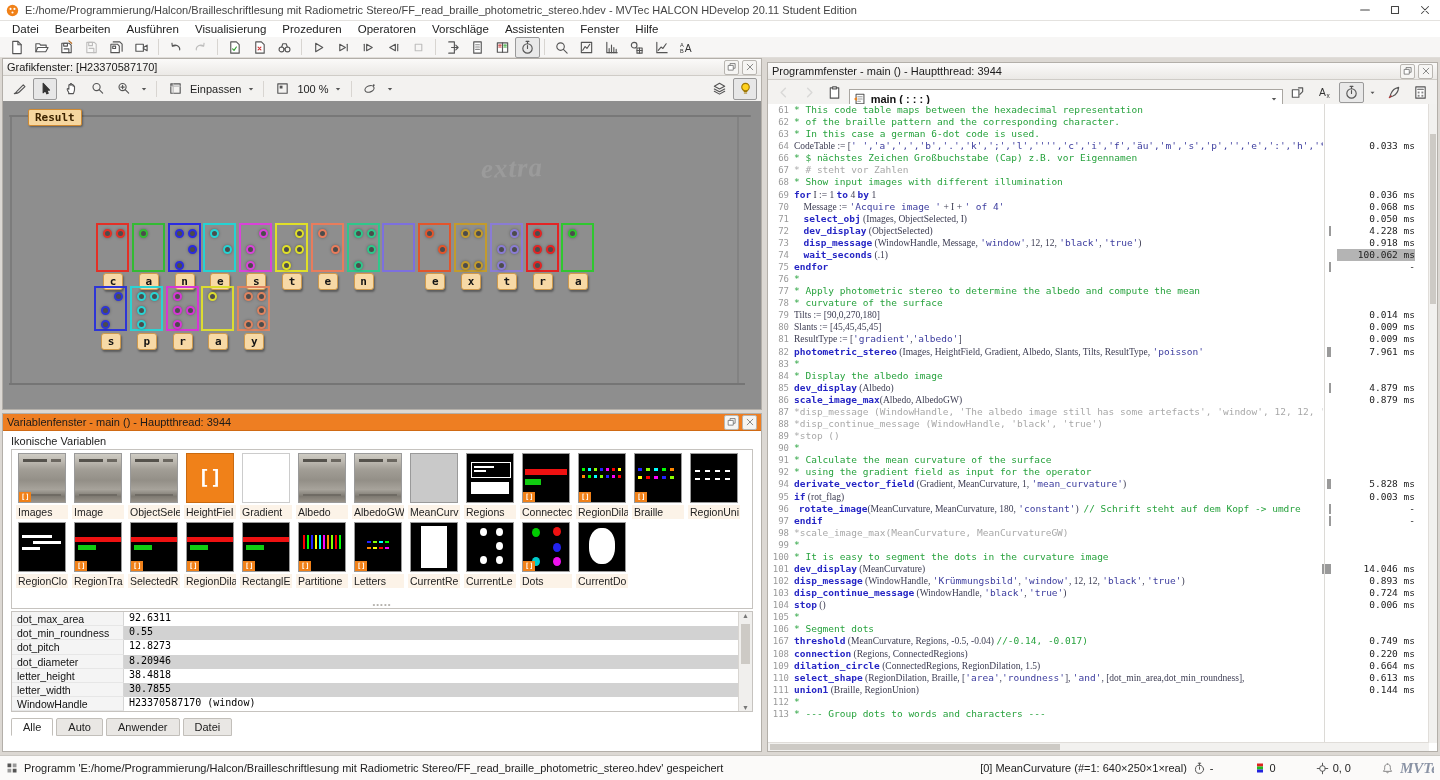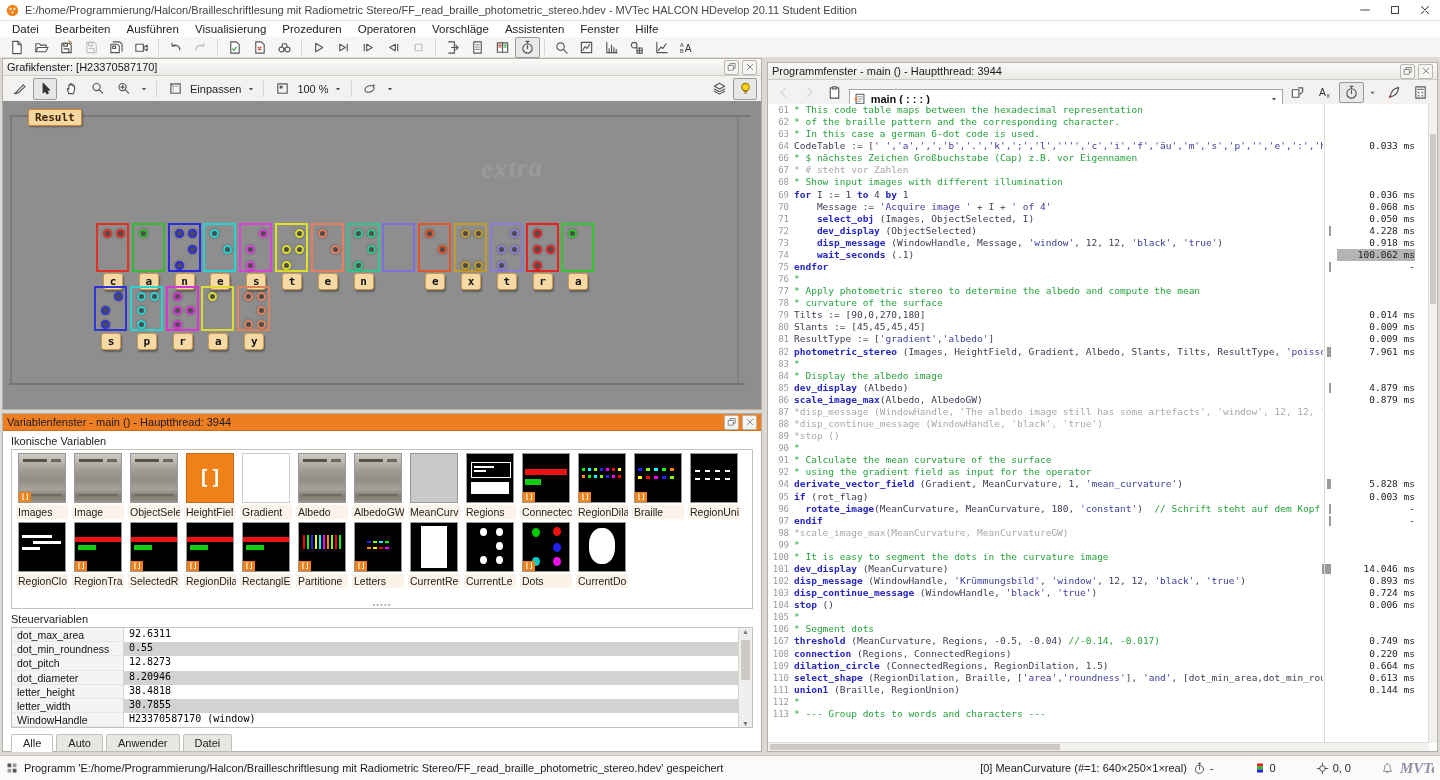--- a/index.html
+++ b/index.html
@@ -62,21 +62,21 @@
   #proc-combo .cbcaret{margin-left:auto;}
   .ptb-right{margin-left:auto;display:flex;align-items:center;gap:2px;}
   #code-area{position:absolute;left:0;top:41px;right:8px;bottom:8px;background:#fff;overflow:hidden;}
   .crow{position:relative;height:12.08px;font:9.5px/12.08px "DejaVu Sans Mono",monospace;white-space:pre;}
   .crow .ln{position:absolute;left:0;width:21px;text-align:right;color:#9a9a9a;font-size:9px;}
   .crow .ct{position:absolute;left:26px;right:106px;overflow:hidden;white-space:pre;}
   .crow .tm{position:absolute;right:14px;width:78px;text-align:right;color:#222;}
   .crow .tm.hl{background:#b4b4b4;}
   .crow .bar{position:absolute;right:98px;top:1px;height:10px;background:#9a9a9a;}
   .tcol{position:absolute;top:0;bottom:0;right:104px;border-left:1px solid #dcdad6;}
-  .c{color:#27a23d;} .g{color:#a8a8a8;} .k{color:#2525c4;font-weight:bold;} .s{color:#3c3c9e;} .p{color:#3c3c52;}
+  .c{color:#27a23d;} .g{color:#a8a8a8;} .k{color:#2525c4;font-weight:bold;} .s{color:#3c3c9e;} .p{color:#3c3c52;font-family:Liberation Serif, serif;}
   #code-vsb{position:absolute;right:0;top:41px;bottom:8px;width:8px;background:#f2f1ef;border-left:1px solid #e0ddd9;}
   #code-vsb .thm{position:absolute;left:1px;right:1px;top:30px;height:170px;background:#cdcac5;}
   #code-hsb{position:absolute;left:0;right:8px;bottom:0;height:8px;background:#f2f1ef;border-top:1px solid #e0ddd9;}
   #code-hsb .thm{position:absolute;top:1px;bottom:1px;left:2px;width:290px;background:#cdcac5;}
   #statusbar{position:absolute;left:0;top:755px;width:1440px;height:25px;background:#fbfaf9;border-top:1px solid #ccc9c4;display:flex;align-items:center;padding:0 6px;box-sizing:border-box;font-size:11px;color:#222;gap:6px;}
   .sspacer{flex:1;}
   .sitem{display:flex;align-items:center;gap:4px;}
   #mvtec-logo{font:italic bold 15px "Liberation Serif",serif;color:#8a93a5;width:34px;overflow:hidden;white-space:nowrap;}
   svg{display:block;}
 </style>
@@ -839,21 +839,20 @@
           <div class="tlabel">Dots</div>
         </div>
         <div class="thumb">
           <div class="timg">
             <div style="position: absolute; left: 10px; top: 5px; width: 26px; height: 36px; border-radius: 45%; background: rgb(255, 255, 255);"></div>
           </div>
           <div class="tlabel">CurrentDo</div>
         </div>
       </div>
     </div>
-  <div class="seclabel">Steuervariablen</div>
   <div id="ctl-table">
 
   <div class="vrow">
         <div class="vname">dot_max_area</div>
         <div class="vval">92.6311</div>
       </div>
       <div class="vrow alt">
         <div class="vname">dot_min_roundness</div>
         <div class="vval">0.55</div>
       </div>

